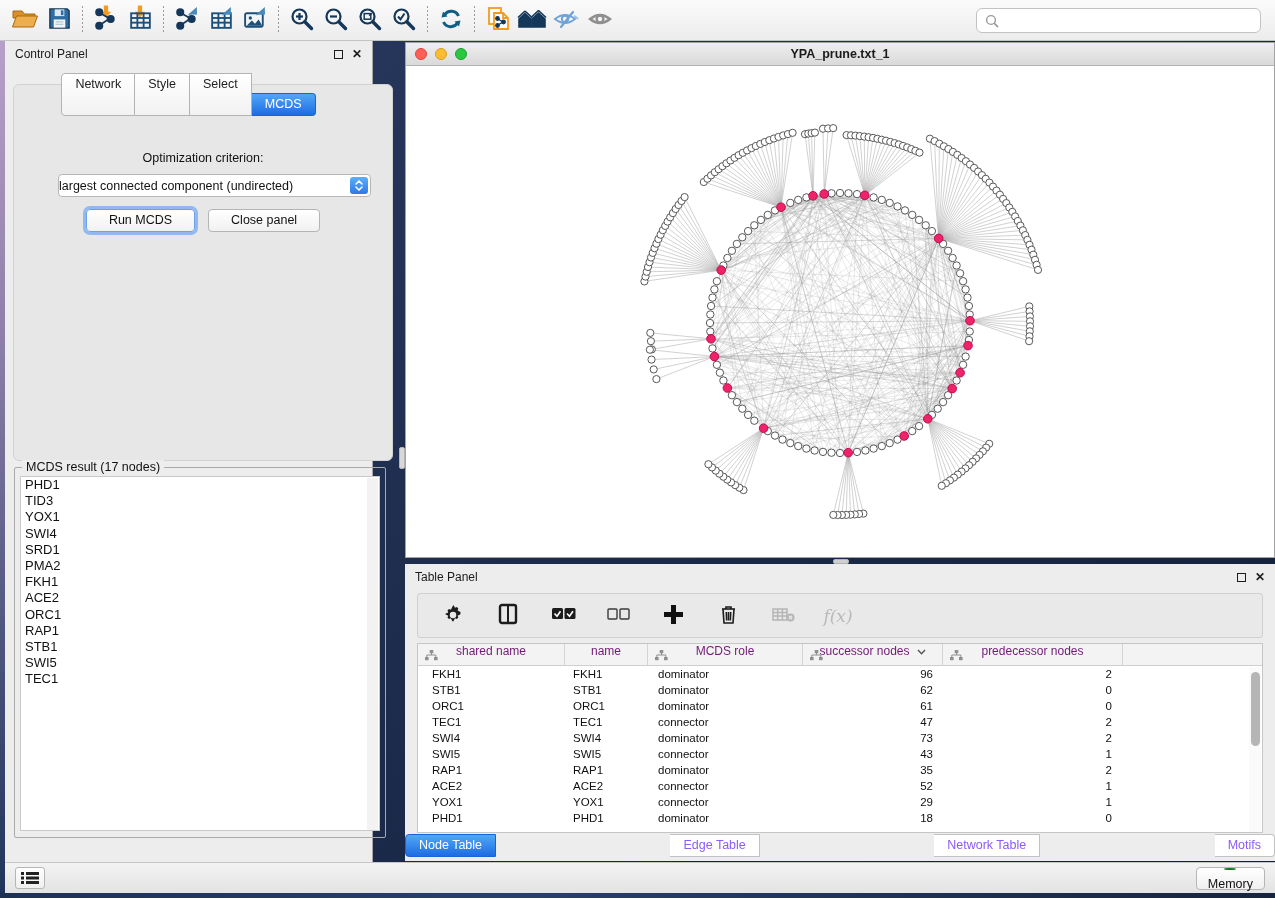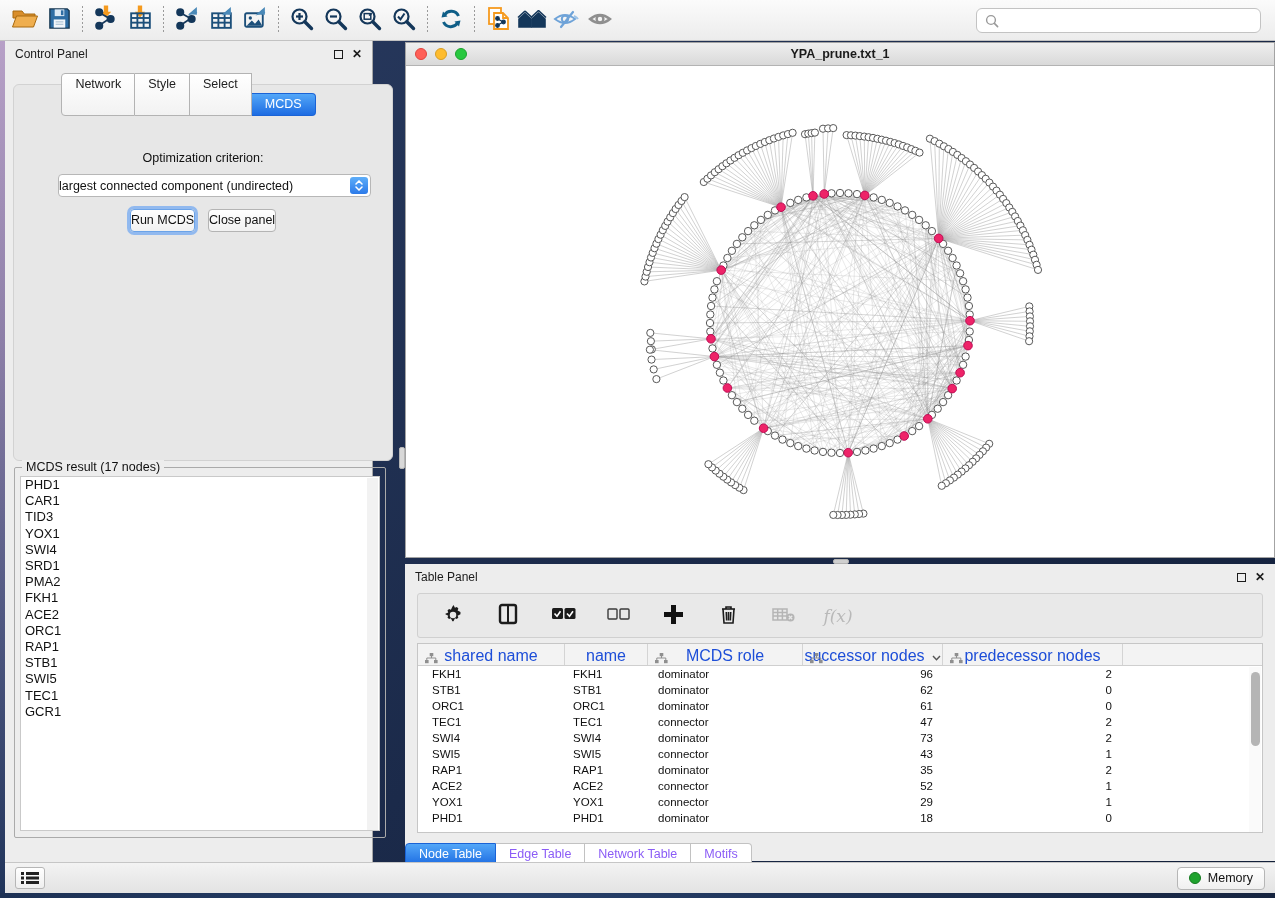--- a/index.html
+++ b/index.html
@@ -51,21 +51,21 @@
   .opt-label { position:absolute; left:0; top:66px; width:100%; text-align:center; font-size:12.5px; color:#111; }
   .opt-select { position:absolute; left:36px; top:89px; width:313px; height:23px; background:#fff;
     border:1px solid #b7b7b7; border-radius:4px; display:flex; align-items:center; padding-left:0;
     font-size:12.5px; color:#111;margin-left:8px; }
   .opt-stepper { position:absolute; right:2px; top:2px; width:18px; height:17px; border-radius:3px;
     background:linear-gradient(#5eaef9,#2c7ae9); display:flex; flex-direction:column;
     align-items:center; justify-content:center; gap:1px; }
   .opt-stepper svg { display:block; }
   .btn-row { position:absolute; left:0; top:124px; width:100%; display:flex; justify-content:center; gap:13px; }
   .mac-btn { background:linear-gradient(#ffffff,#f1f1f1); border:1px solid #b4b4b4; border-radius:4px;
-    font-size:12.5px; color:#111; padding:3px 0 4px; font-family:"Liberation Sans",sans-serif; }
+    font-size:12.5px; color:#111; padding:3px 22px 4px; font-family:"Liberation Sans",sans-serif; }
   .mac-btn.focus-ring { box-shadow:0 0 0 3px rgba(92,156,244,.62); border-color:#6ba3e8; }
 
   .result-group { position:absolute; left:9px; top:426px; width:372px; height:371px; }
   .result-legend { position:absolute; left:8px; top:-7px; background:#ededed; padding:0 4px;
     font-size:12.5px; color:#111; z-index:2; }
   .result-frame { position:absolute; inset:0; border:1px solid #aaa; border-radius:2px; }
   .result-list { position:absolute; left:6px; top:9px; width:360px; height:355px; background:#fff;
     border:1px solid #c9c9c9; overflow:hidden; }
   .result-scroll { position:absolute; right:1px; top:1px; width:11px; height:353px; background:#f2f2f2; }
   .result-item { font-size:13px; color:#111; line-height:16.2px; padding-left:4px; }
@@ -96,46 +96,46 @@
   .tbl-toolbar { position:absolute; left:12px; top:29px; width:846px; height:45px;
     background:#e9e9e9; border:1px solid #d0d0d0; border-radius:3px;
     display:flex; align-items:center; gap:21px; padding-left:18px; }
   .tbl-tool { display:flex; align-items:center; min-width:20px; height:24px; }
   .tool-disabled { opacity:1; }
   .fx-label { font-family:"DejaVu Serif", serif; font-style:italic; font-size:17px; color:#b9b9b9; }
 
   .data-table { position:absolute; left:12px; top:79px; width:846px; height:190px; background:#fff;
     border:1px solid #c6c6c6; overflow:hidden; }
   .thead { display:flex; height:22px; background:#f3f3f3; border-bottom:1px solid #cfcfcf; }
-  .th { position:relative; display:flex; align-items:flex-end; justify-content:center;
-    border-right:1px solid #d4d4d4; font-size:16px; color:#1d4ed8; }
+  .th { position:relative; display:flex; align-items:flex-start; justify-content:center;
+    border-right:1px solid #d4d4d4; font-size:12px; color:#701a75; }
   .th .shared-ic { position:absolute; left:7px; top:6px; }
   .th .sort-ic { margin-left:7px; }
   .trow { display:flex; height:16px; align-items:center; }
   .td { font-size:11.5px; color:#111; overflow:hidden; white-space:nowrap; }
   .td.num { text-align:right; }
   .tbl-vscroll { position:absolute; right:1px; top:23px; width:12px; height:165px; background:#fafafa; }
   .tbl-thumb { position:absolute; left:1.5px; top:5px; width:9px; height:74px; background:#b5b5b5; border-radius:5px; }
 
-  .bottom-tabs { position:absolute; left:0; top:270px; width:100%; display:flex; justify-content:flex-start;margin-top:9px; }
+  .bottom-tabs { position:absolute; left:0; top:270px; width:100%; display:flex; justify-content:space-between; }
   .btab { background:#fff; border:1px solid #c2c2c2; border-left:none; padding:3px 13px 4px;
     font-size:12.5px; color:#8b5cf6; }
   .btab:first-child { border-left:1px solid #c2c2c2; border-radius:4px 0 0 4px; }
   .btab:last-child { border-radius:0 4px 4px 0; }
   .btab.selected { background:linear-gradient(#53a7f8,#1d6ce2); color:#fff; border-color:#1a63d6; }
 
   
   .status-bar { position:absolute; left:5px; bottom:5px; width:1270px; height:31px;
     background:linear-gradient(#f3f3f3,#e3e3e3); border-top:1px solid #c6c6c6;
     display:flex; align-items:center; padding:0 10px; }
   .menu-btn { width:30px; height:22px; background:linear-gradient(#fff,#efefef);
     border:1px solid #b6b6b6; border-radius:3px; display:flex; align-items:center; justify-content:center; }
   .memory-btn { margin-left:auto; height:23px; background:linear-gradient(#fff,#f0f0f0);
     border:1px solid #b6b6b6; border-radius:4px; display:flex; align-items:center; gap:7px;
-    padding:0 11px; font-size:12.5px; color:#111; }
+    padding:0 11px; font-size:12.5px; color:#111;flex-direction:column; }
   .mem-dot { width:12px; height:12px; border-radius:50%; background:#1fa32e; border:1px solid #157a20; }
 </style>
 </head>
 <body>
 
 <div class="wall-left"></div>
 <div class="wall-bottom"></div>
 
 <div class="toolbar">
   <div id="toolbar-icons" style="display:flex;align-items:center;">
@@ -353,34 +353,32 @@
       <span class="seg-tab">Network</span>
       <span class="seg-tab">Style</span>
       <span class="seg-tab">Select</span>
       <span class="seg-tab selected">MCDS</span>
     </div>
   <div class="result-group">
     <div class="result-frame"></div>
     <div class="result-legend">MCDS result (17 nodes)</div>
     <div class="result-list" id="mcds-result-list">
         <div class="result-item">PHD1</div>
-        <div class="result-item">CAR1</div>
         <div class="result-item">TID3</div>
         <div class="result-item">YOX1</div>
         <div class="result-item">SWI4</div>
         <div class="result-item">SRD1</div>
         <div class="result-item">PMA2</div>
         <div class="result-item">FKH1</div>
         <div class="result-item">ACE2</div>
         <div class="result-item">ORC1</div>
         <div class="result-item">RAP1</div>
         <div class="result-item">STB1</div>
         <div class="result-item">SWI5</div>
         <div class="result-item">TEC1</div>
-        <div class="result-item">GCR1</div>
         <div class="result-scroll"></div>
       </div>
   </div>
 </div>
 <div class="v-grabber"></div>
 
 <div class="net-window">
   <div class="net-titlebar">
     <span class="net-title">YPA_prune.txt_1</span>
     <span class="traffic">

